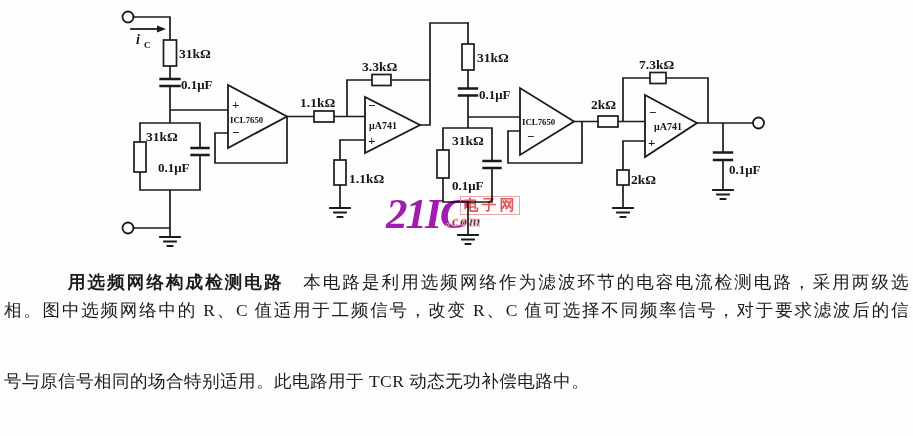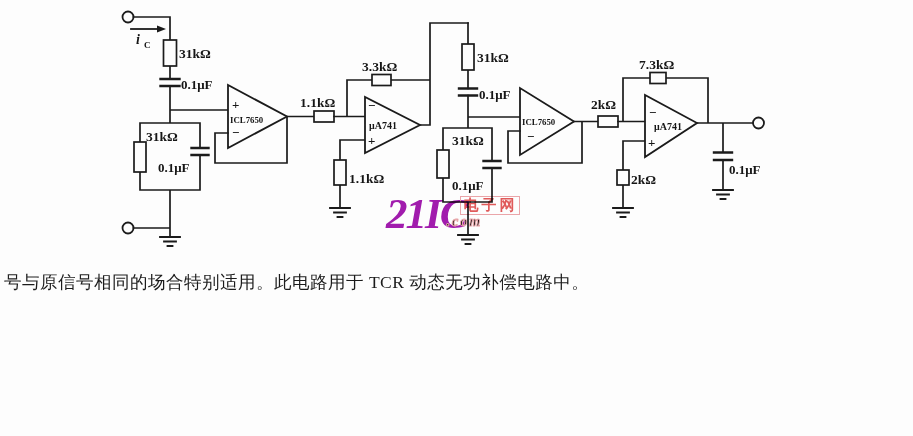--- a/index.html
+++ b/index.html
@@ -19,21 +19,21 @@
   #wm .site{font-size:15px;font-weight:bold;color:#e25b5b;letter-spacing:3px;
       border:1px solid #eca6aa;padding:0 2px;line-height:17px;text-align:center;}
   #wm .domain{font-style:italic;font-weight:bold;font-size:14px;line-height:18px;
       color:#000000;-webkit-text-stroke:1px #eba9ad;letter-spacing:2px;
       margin:-2px 0 0 -14px;font-family:"Liberation Serif", serif;}
   
   #desc{position:absolute;left:0;top:268px;width:913px;padding:0 4px;box-sizing:border-box;}
   .line{font-size:17.5px;line-height:28.2px;letter-spacing:0.5px;
         text-align:justify;text-align-last:justify;white-space:nowrap;}
   .line.first{padding-left:64px;}
-  .line.last{text-align:left;text-align-last:left;}
+  .line.last{text-align:left;text-align-last:left;margin-top:43px;}
   .line b{font-weight:bold;}
   .line sub{font-size:11px;}
   .line i{font-family:"Liberation Serif", serif;}
 </style>
 </head>
 <body>
 
 <div id="page">
 
   <svg width="913" height="262" viewBox="0 0 913 262" style="position:absolute;left:0;top:0;" stroke-linecap="square" fill="none">
@@ -207,16 +207,18 @@
 
   <div id="wm">
     <span class="brand">21IC</span>
     <span class="right">
       <span class="site">电子网</span>
       <span class="domain">.com</span>
     </span>
   </div>
 
   <div id="desc">
+    <div class="line first"><b>用选频网络构成检测电路</b><span>　本电路是利用选频网络作为滤波环节的电容电流检测电路，采用两级选</span></div>
+    <div class="line">相。图中选频网络中的 R、C 值适用于工频信号，改变 R、C 值可选择不同频率信号，对于要求滤波后的信</div>
     <div class="line last">号与原信号相同的场合特别适用。此电路用于 TCR 动态无功补偿电路中。</div>
   </div>
 
 </div>
 
 </body></html>

